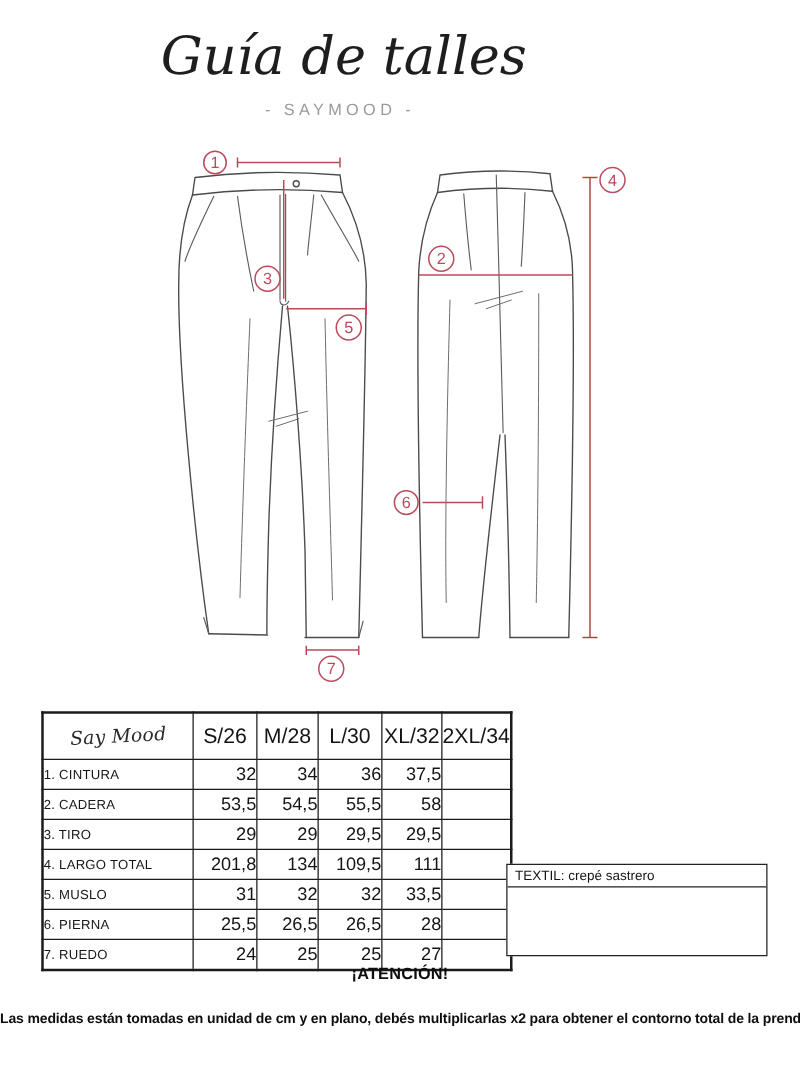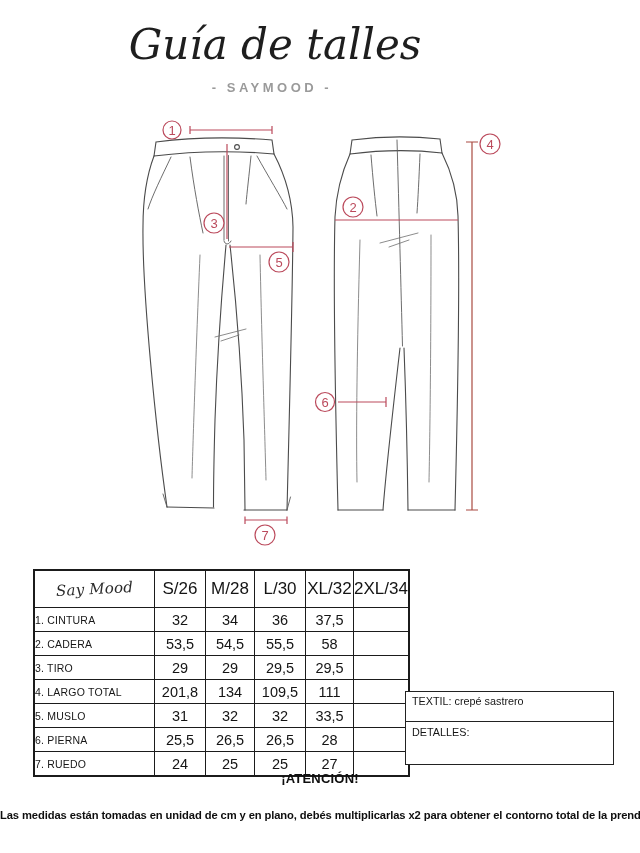--- a/index.html
+++ b/index.html
@@ -8,21 +8,21 @@
     font-family:"Liberation Sans", sans-serif; color:#1a1a1a; overflow:hidden;
   }
   
   .title {
     position:absolute; top:18px; left:0; width:550px; text-align:center;
     font-family:"DejaVu Serif", serif; font-style:italic; font-weight:500;
     font-size:42px; line-height:54px; color:#1e1e1e; letter-spacing:0px;
   }
   .subtitle {
     position:absolute; top:80px; left:0; width:544px; text-align:center;
-    font-size:13px; letter-spacing:3.5px; color:#9a9a9a; font-weight:700;
+    font-size:13px; letter-spacing:3.5px; color:#9a9a9a; font-weight:400;
   }
   
   .drawing { position:absolute; top:100px; left:0; }
   .outline   { stroke:#4b4b4b; stroke-width:1.1; fill:none; stroke-linecap:round; }
   .innerline { stroke:#5c5c5c; stroke-width:0.9; fill:none; stroke-linecap:round; }
   .crease    { stroke:#6e6e6e; stroke-width:0.8; fill:none; stroke-linecap:round; }
   .ann       { stroke-width:1.2; fill:none; }
   .ann-circle{ stroke-width:1.2; fill:#ffffff; }
   .ann-num   { font-family:"Liberation Sans", sans-serif; font-size:13px; text-anchor:middle; }
   
@@ -32,32 +32,32 @@
   }
   table.size-table { border:2px solid #1b1b1b; }
   table.size-table th, table.size-table td {
     border:1.5px solid #1b1b1b; padding:0; vertical-align:middle;
   }
   table.size-table th { height:36px; font-size:17px; font-weight:400; color:#141414; text-align:center; }
   td.row-label {
     width:119px; height:23px; font-size:10.5px; text-align:left;
     padding-left:8px; letter-spacing:0.2px; color:#161616;
   }
-  td.val { text-align:center; font-size:14.5px; color:#141414; }
+  td.val { text-align:right; font-size:14.5px; color:#141414; }
   .c1{width:50px}.c2{width:48px}.c3{width:50px}.c4{width:47px}.c5{width:51px}
   .brand-script {
     font-family:"DejaVu Serif", serif; font-style:italic; font-size:15px;
     color:#2a2a2a; display:inline-block; transform:rotate(-3deg);
   }
   
   .details-box {
     position:absolute; left:405px; top:691px; width:209px; height:74px;
     border:1.5px solid #222; background:#fff; box-sizing:border-box;
   }
-  .details-row { font-size:10.8px; color:#161616; padding:2px 0 13px 6px; }
+  .details-row { font-size:10.8px; color:#161616; padding:2px 0 1px 6px; }
   .details-row.b { border-bottom:1.4px solid #222; }
   .details-row:nth-child(1){ height:14px; line-height:14px; }
   .details-row:nth-child(2){ height:16px; line-height:16px; }
   .details-row:nth-child(3){ height:34px; line-height:15px; }
   
   .footer-attention {
     position:absolute; top:771px; left:0; width:640px; text-align:center;
     font-size:13px; font-weight:700; color:#0e0e0e; letter-spacing:0.2px;
   }
   .footer-note {
@@ -218,19 +218,18 @@
       <td class="val">25</td>
       <td class="val">25</td>
       <td class="val">27</td>
       <td class="val"></td>
     </tr>
   </tbody>
     </table>
 
   <div class="details-box">
     <div class="details-row b">TEXTIL: crepé sastrero</div>
-    <div class="details-row">DETALLES:</div>
   </div>
 
   <div class="footer-attention">¡ATENCIÓN!</div>
   <div class="footer-note">Las medidas están tomadas en unidad de cm y en plano, debés multiplicarlas x2 para obtener el contorno total de la prenda.</div>
 
 </div>
 
 </body></html>

